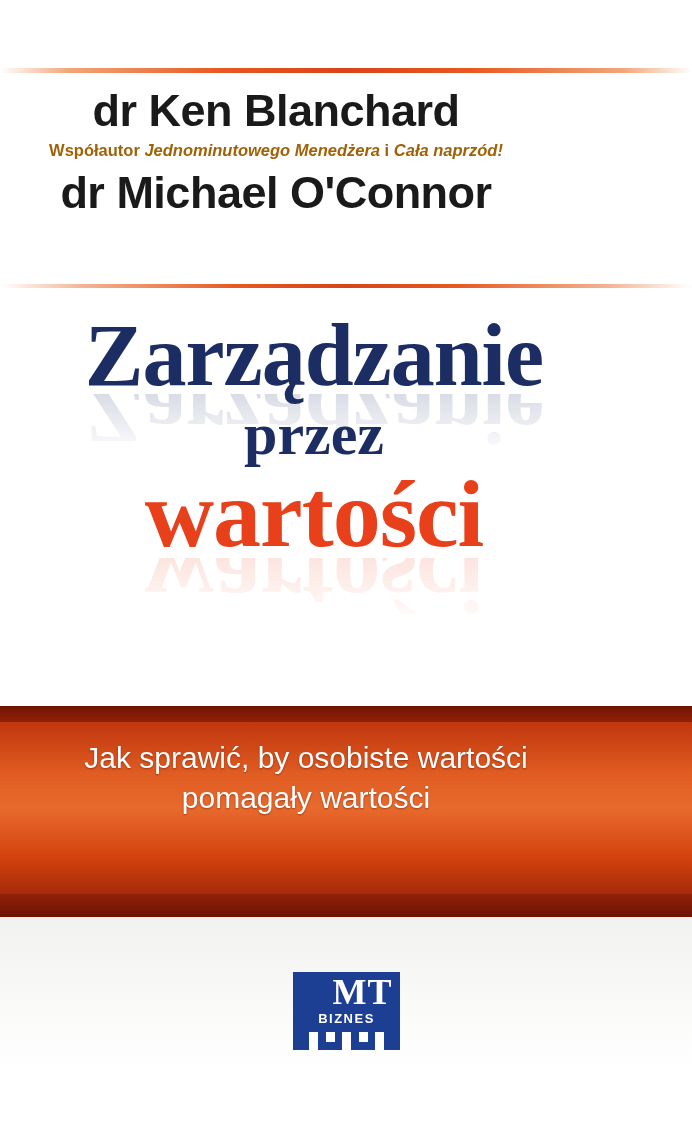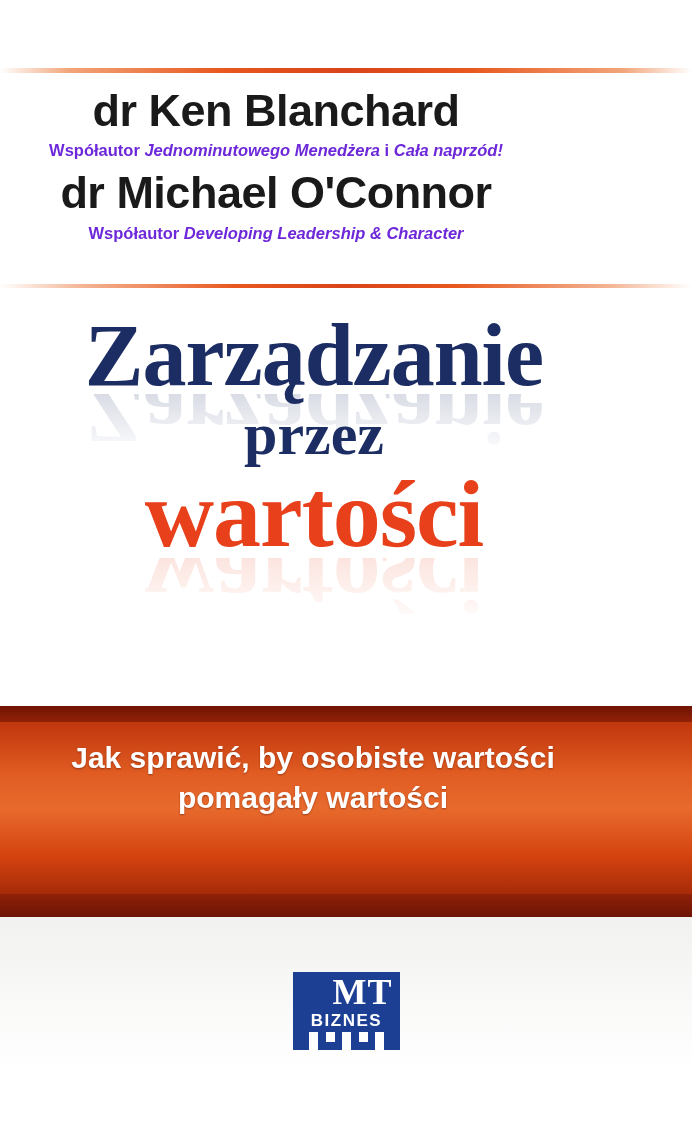--- a/index.html
+++ b/index.html
@@ -65,21 +65,21 @@
     font-size: 45px;
     font-weight: bold;
     color: #1a1a1a;
     letter-spacing: -0.5px;
     line-height: 1.12;
     white-space: nowrap;
   }
   .author-sub {
     font-size: 16.5px;
     font-weight: bold;
-    color: #6d28d9;
+    color: #a16207;
     line-height: 1.2;
     margin-top: 5px;
     margin-bottom: 7px;
     white-space: nowrap;
   }
   .author-sub em {
     font-style: italic;
   }
 
   
@@ -183,24 +183,23 @@
         #a62a09 100%);
   }
   .band-text {
     position: absolute;
     left: 0;
     top: 738px;
     width: 612px;
     text-align: center;
     color: #ffffff;
     font-size: 30px;
-    font-weight: bold;
+    font-weight: normal;
     line-height: 1.32;
     text-shadow: 0 1px 2px rgba(80,15,0,0.45);
-    padding-left: 7px;
   }
 
   
   .bottom-fade {
     position: absolute;
     left: 0;
     top: 917px;
     width: 692px;
     height: 204px;
     background: linear-gradient(to bottom, #f1f1ef 0%, #f7f7f6 30%, #ffffff 75%);
@@ -233,21 +232,21 @@
     line-height: 1;
     margin-left: 16px;
   }
   .logo-biznes {
     position: absolute;
     left: 0;
     top: 40px;
     width: 107px;
     text-align: center;
     color: #ffffff;
-    font-size: 17px;
+    font-size: 13px;
     font-weight: bold;
     letter-spacing: 1.5px;
     line-height: 1;
   }
   .logo-bars {
     position: absolute;
     left: 16px;
     top: 60px;
     width: 75px;
     height: 18px;
@@ -269,21 +268,20 @@
 <body>
 
 <div class="cover">
 
   <div class="top-rule"></div>
 
   <div class="authors">
     <div class="author-name">dr Ken Blanchard</div>
     <div class="author-sub"><span>Współautor </span><em>Jednominutowego Menedżera</em><span> i </span><em>Cała naprzód!</em></div>
     <div class="author-name">dr Michael O'Connor</div>
-    <div class="author-sub"><span>Współautor </span><em>Developing Leadership &amp; Character</em></div>
   </div>
 
   <div class="mid-rule"></div>
 
   <div class="title-wrap">
     <div class="title-line1">Zarządzanie</div>
     <div class="title-line1-reflect">Zarządzanie</div>
     <div class="title-line2">przez</div>
     <div class="title-line3">wartości</div>
     <div class="title-line3-reflect">wartości</div>

